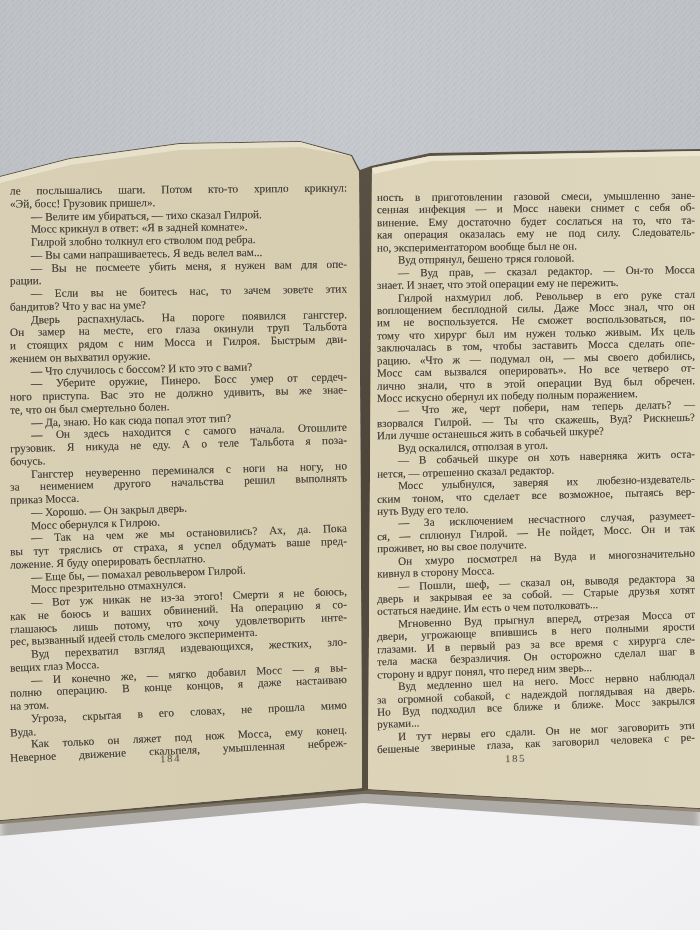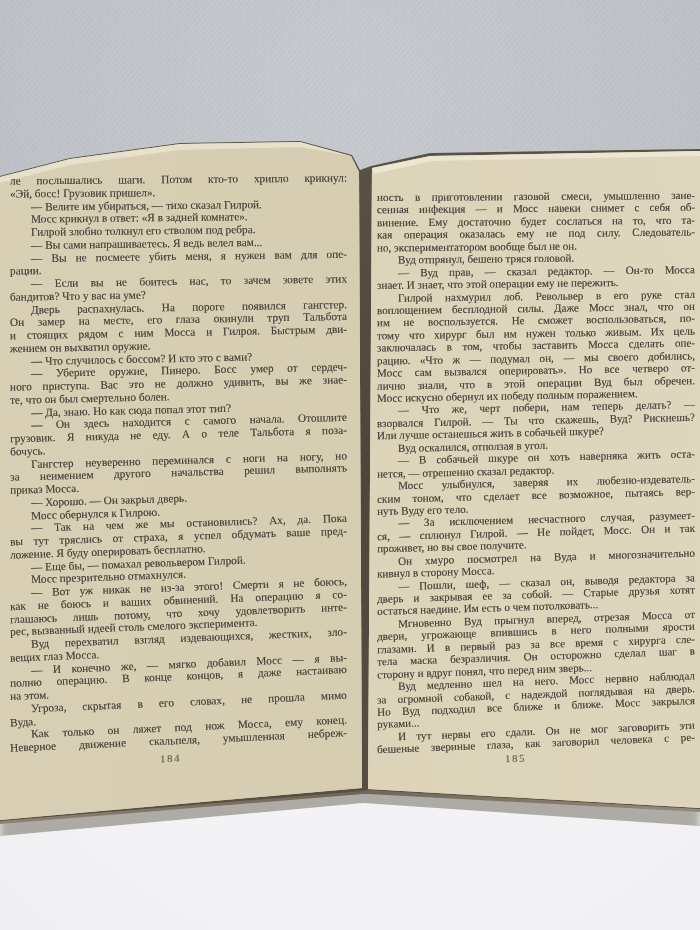--- a/index.html
+++ b/index.html
@@ -63,21 +63,21 @@
     content:"";position:absolute;inset:0;
     clip-path:polygon(372px 168px, 430px 156px, 700px 151px, 700px 156px, 432px 161px, 374px 174px);
     background:rgba(246,240,222,.6);
   }
   .page-text{
     position:absolute;
     color:#46413a;
     filter:blur(.28px);
     text-shadow:0 0 .6px rgba(70,65,58,.55);
   }
-  #left-text{left:10px;top:173px;width:337px;}
+  #left-text{left:10px;top:183px;width:337px;}
   #right-text{left:377px;top:190px;width:318px;}
   .line{
     white-space:nowrap;
     text-align:justify;text-align-last:justify;
     font-size:11.3px;line-height:12.75px;height:12.75px;
     white-space:normal;
     overflow:visible;
   }
   #right-text .line{font-size:11.1px;line-height:12.45px;height:12.45px;}
   .line.indent{padding-left:21px;}

